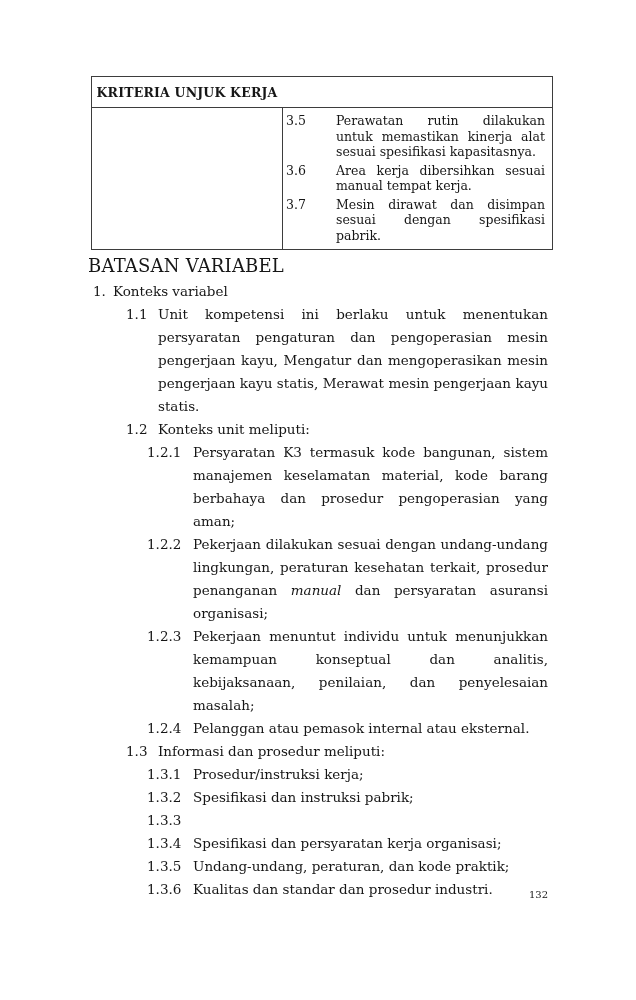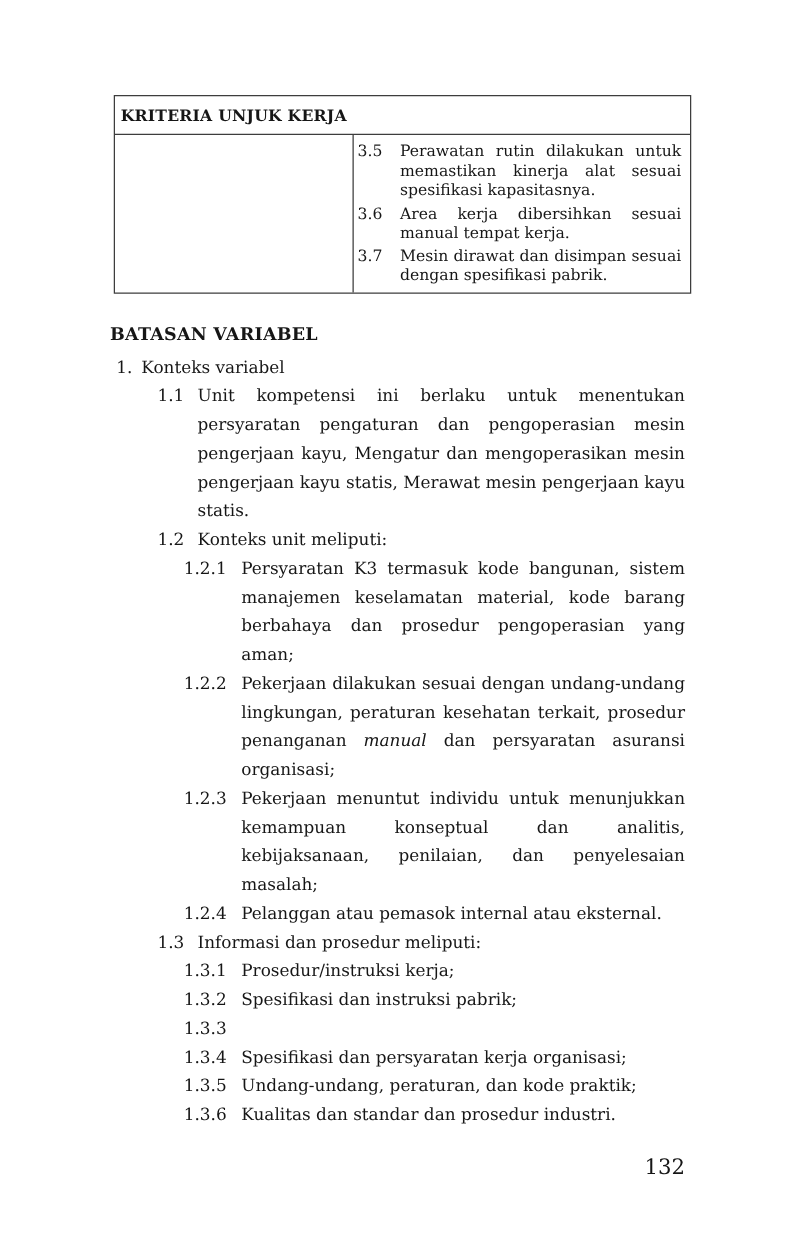--- a/index.html
+++ b/index.html
@@ -38,49 +38,50 @@
     padding: 8px 4px 7px 4px;
     letter-spacing: 0.2px;
   }
   .t-hcell + .t-hcell, .t-cell-right { border-left: 1.5px solid #3d3d3d; }
   .t-cell-right { padding: 5px 7px 3px 3px; }
   .crit-item {
     display: grid;
     grid-template-columns: 34px 1fr;
     line-height: 15.5px;
     margin-bottom: 3px;
+    gap: 16px;
   }
   .crit-num { }
   .crit-text { text-align: justify; }
 
   
   .section-title {
-    font-weight: bold;
-    margin-top: 22px;
-    font-size: 14px;
+    font-weight: normal;
+    margin-top: 4px;
+    font-size: 18px;
     line-height: 23px;
     letter-spacing: 0.2px;
   }
   .outline {
     margin-top: 3px;
     font-size: 13.5px;
     line-height: 23px;
   }
   .o-item { display: grid; }
   .lv1 { margin-left: 0;    grid-template-columns: 25px 1fr; }
   .lv1 .o-num { padding-left: 5px; }
   .lv2 { margin-left: 38px; grid-template-columns: 32px 1fr; }
   .lv3 { margin-left: 59px; grid-template-columns: 46px 1fr; }
   .o-text { text-align: justify; }
 
   .page-number {
     position: absolute;
-    top: 926px;
+    top: 887px;
     right: 88px;
-    font-size: 17px;
+    font-size: 10px;
     line-height: 16px;
   }
 </style>
 </head>
 <body>
 
 <div class="page">
 
   <div class="doc-table">
     <div class="t-row t-head">

